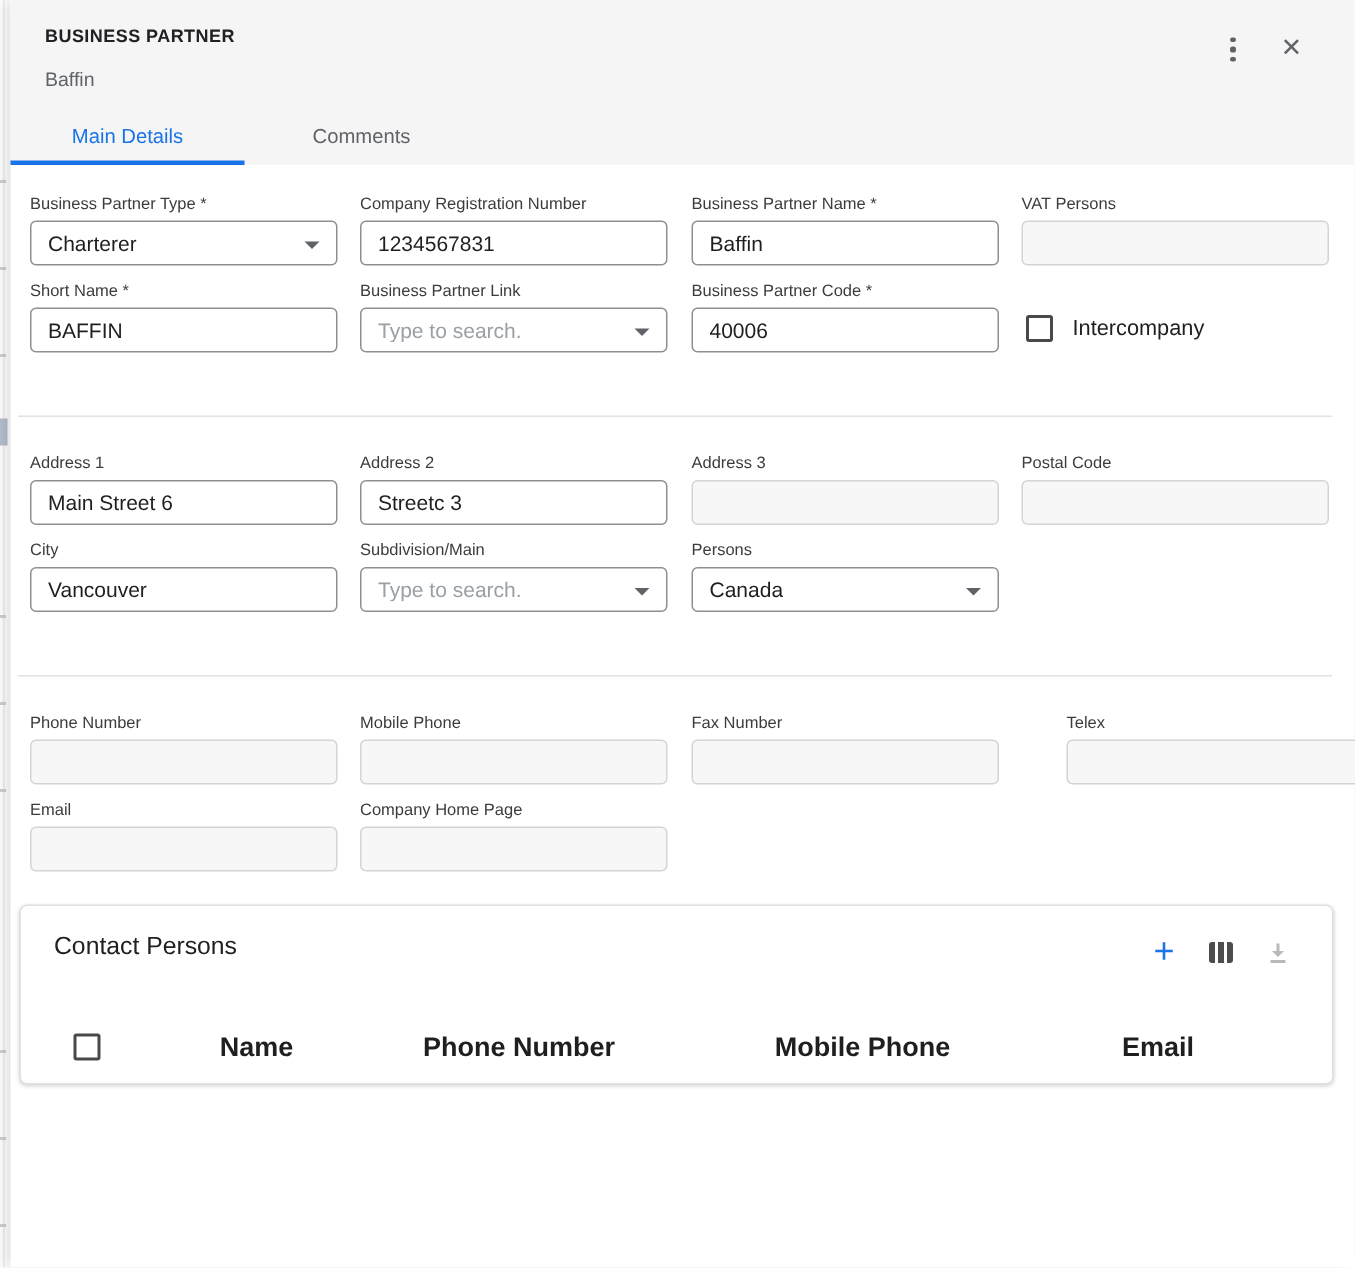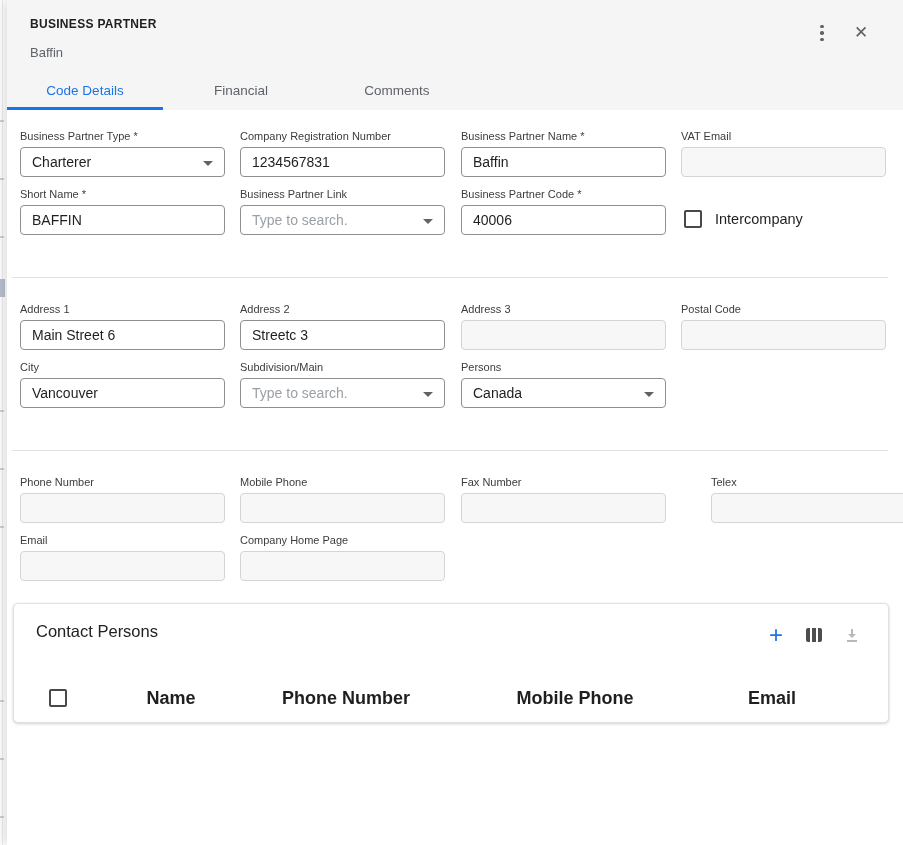--- a/index.html
+++ b/index.html
@@ -99,24 +99,21 @@
     <div class="subtitle">Baffin</div>
     <div class="kebab">
         <i></i>
         <i></i>
         <i></i>
       </div>
     <div class="close-x">✕</div>
 
     <div class="tabs">
       <div class="tab active">
-        <span>Code Details</span>
-      </div>
-      <div class="tab">
-        <span>Financial</span>
+        <span>Main Details</span>
       </div>
       <div class="tab">
         <span>Comments</span>
       </div>
     </div>
   </div>
 
   <div class="field" style="left:13px;top:130px">
     <div class="flabel">Business Partner Type *</div>
     <div class="box select">
@@ -130,21 +127,21 @@
       <span>1234567831</span>
     </div>
   </div>
   <div class="field" style="left:454px;top:130px">
     <div class="flabel">Business Partner Name *</div>
     <div class="box filled">
       <span>Baffin</span>
     </div>
   </div>
   <div class="field" style="left:674px;top:130px">
-    <div class="flabel">VAT Email</div>
+    <div class="flabel">VAT Persons</div>
     <div class="box empty">
       <span></span>
     </div>
   </div>
 
   <div class="field" style="left:13px;top:188px">
     <div class="flabel">Short Name *</div>
     <div class="box filled">
       <span>BAFFIN</span>
     </div>

